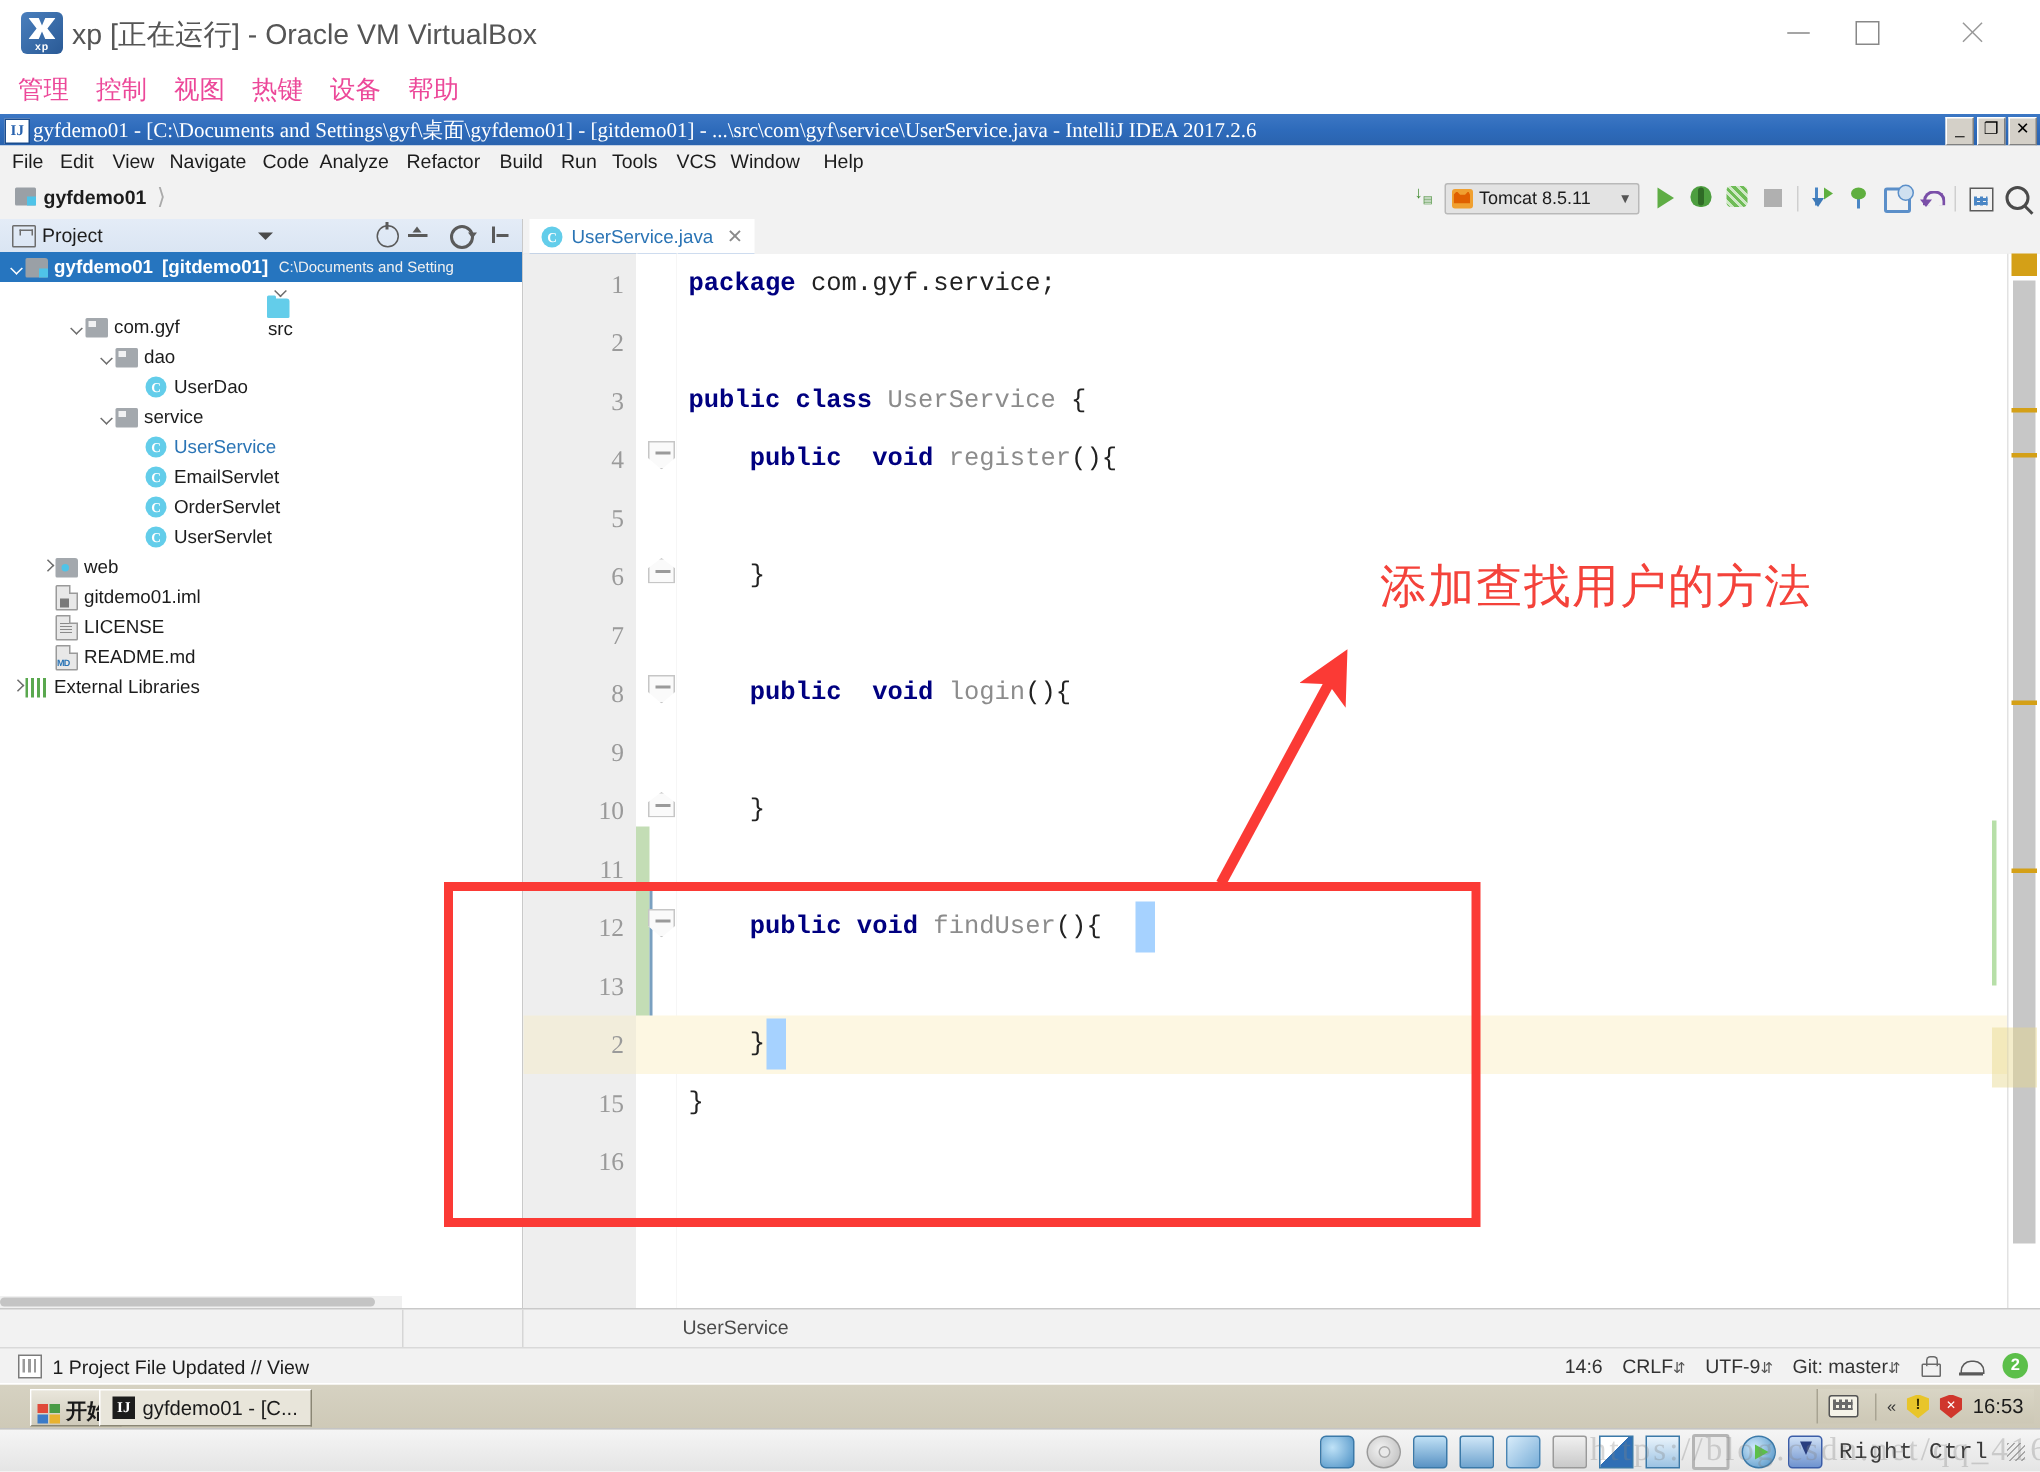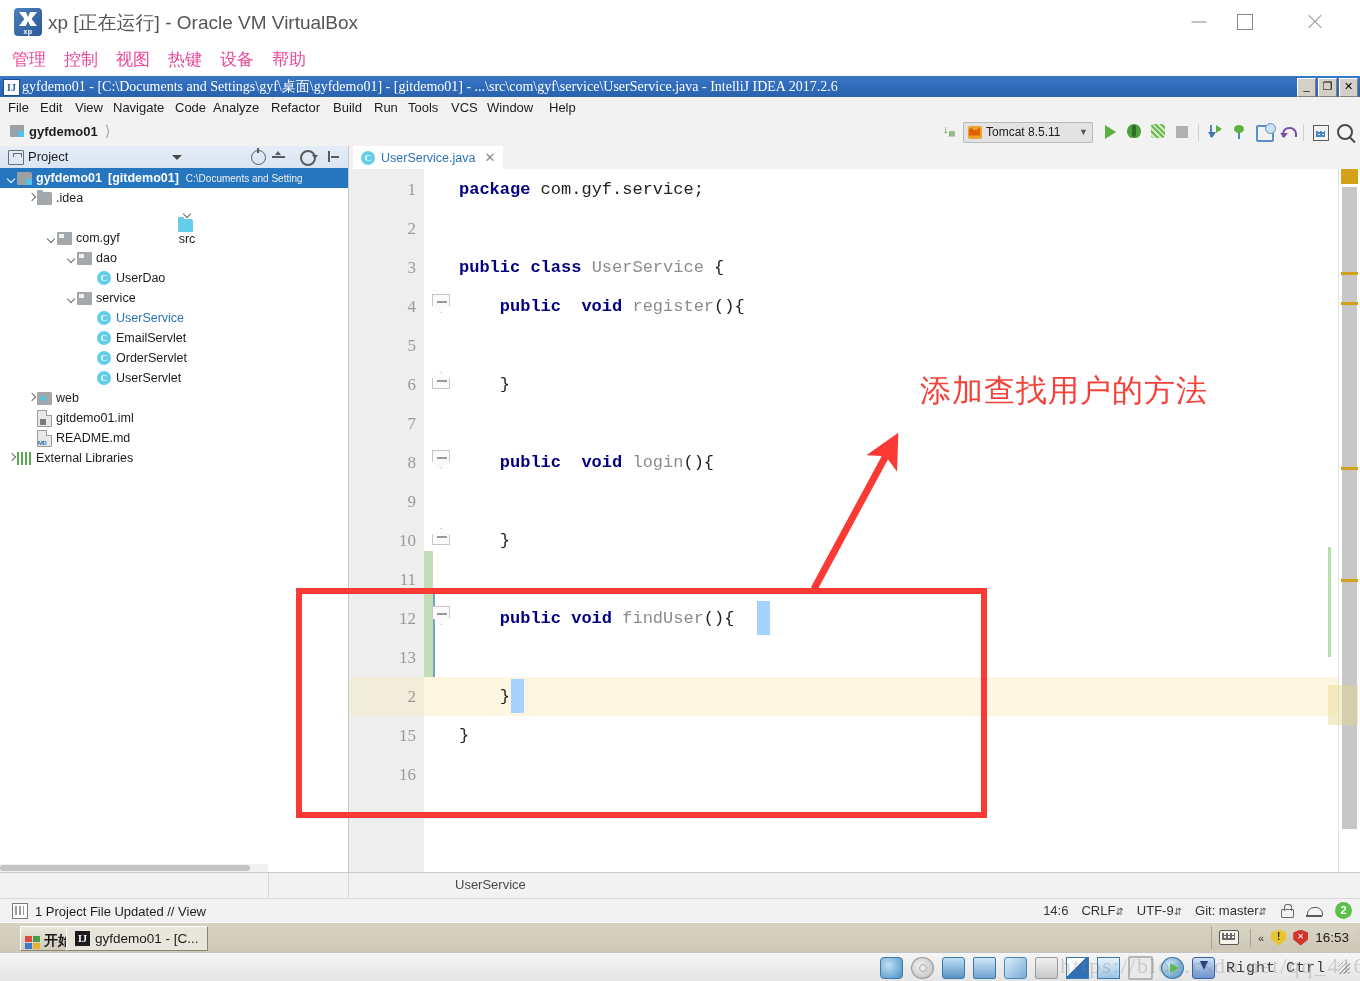--- a/index.html
+++ b/index.html
@@ -488,25 +488,20 @@
           </span>
       </div>
       <div class="tree" id="tree">
           <div class="trow sel" style="padding-left: 6px;">
             <span class="tarrow down"></span>
             <span class="ficon mod"></span>
             <span class="tlbl b">gyfdemo01</span>
             <span class="tlbl b" style="margin-left: 6px;">[gitdemo01]</span>
             <span class="tpath">C:\Documents and Setting</span>
           </div>
-          <div class="trow" style="padding-left: 26px;">
-            <span class="tarrow right"></span>
-            <span class="ficon gray"></span>
-            <span class="tlbl">.idea</span>
-          </div>
           <div class="trow" style="padding-left: 26px; flex-direction: column;">
             <span class="tarrow down"></span>
             <span class="ficon blue"></span>
             <span class="tlbl">src</span>
           </div>
           <div class="trow" style="padding-left: 46px;">
             <span class="tarrow down"></span>
             <span class="ficon pkg"></span>
             <span class="tlbl">com.gyf</span>
           </div>
@@ -547,20 +542,25 @@
           </div>
           <div class="trow" style="padding-left: 26px;">
             <span class="tarrow right"></span>
             <span class="ficon web"></span>
             <span class="tlbl">web</span>
           </div>
           <div class="trow" style="padding-left: 26px;">
             <span class="tarrow "></span>
             <span class="fileicon iml"></span>
             <span class="tlbl">gitdemo01.iml</span>
+          </div>
+          <div class="trow" style="padding-left: 26px;">
+            <span class="tarrow "></span>
+            <span class="fileicon lic"></span>
+            <span class="tlbl">LICENSE</span>
           </div>
           <div class="trow" style="padding-left: 26px;">
             <span class="tarrow "></span>
             <span class="fileicon md"></span>
             <span class="tlbl">README.md</span>
           </div>
           <div class="trow" style="padding-left: 6px;">
             <span class="tarrow right"></span>
             <span class="libicon"></span>
             <span class="tlbl">External Libraries</span>

